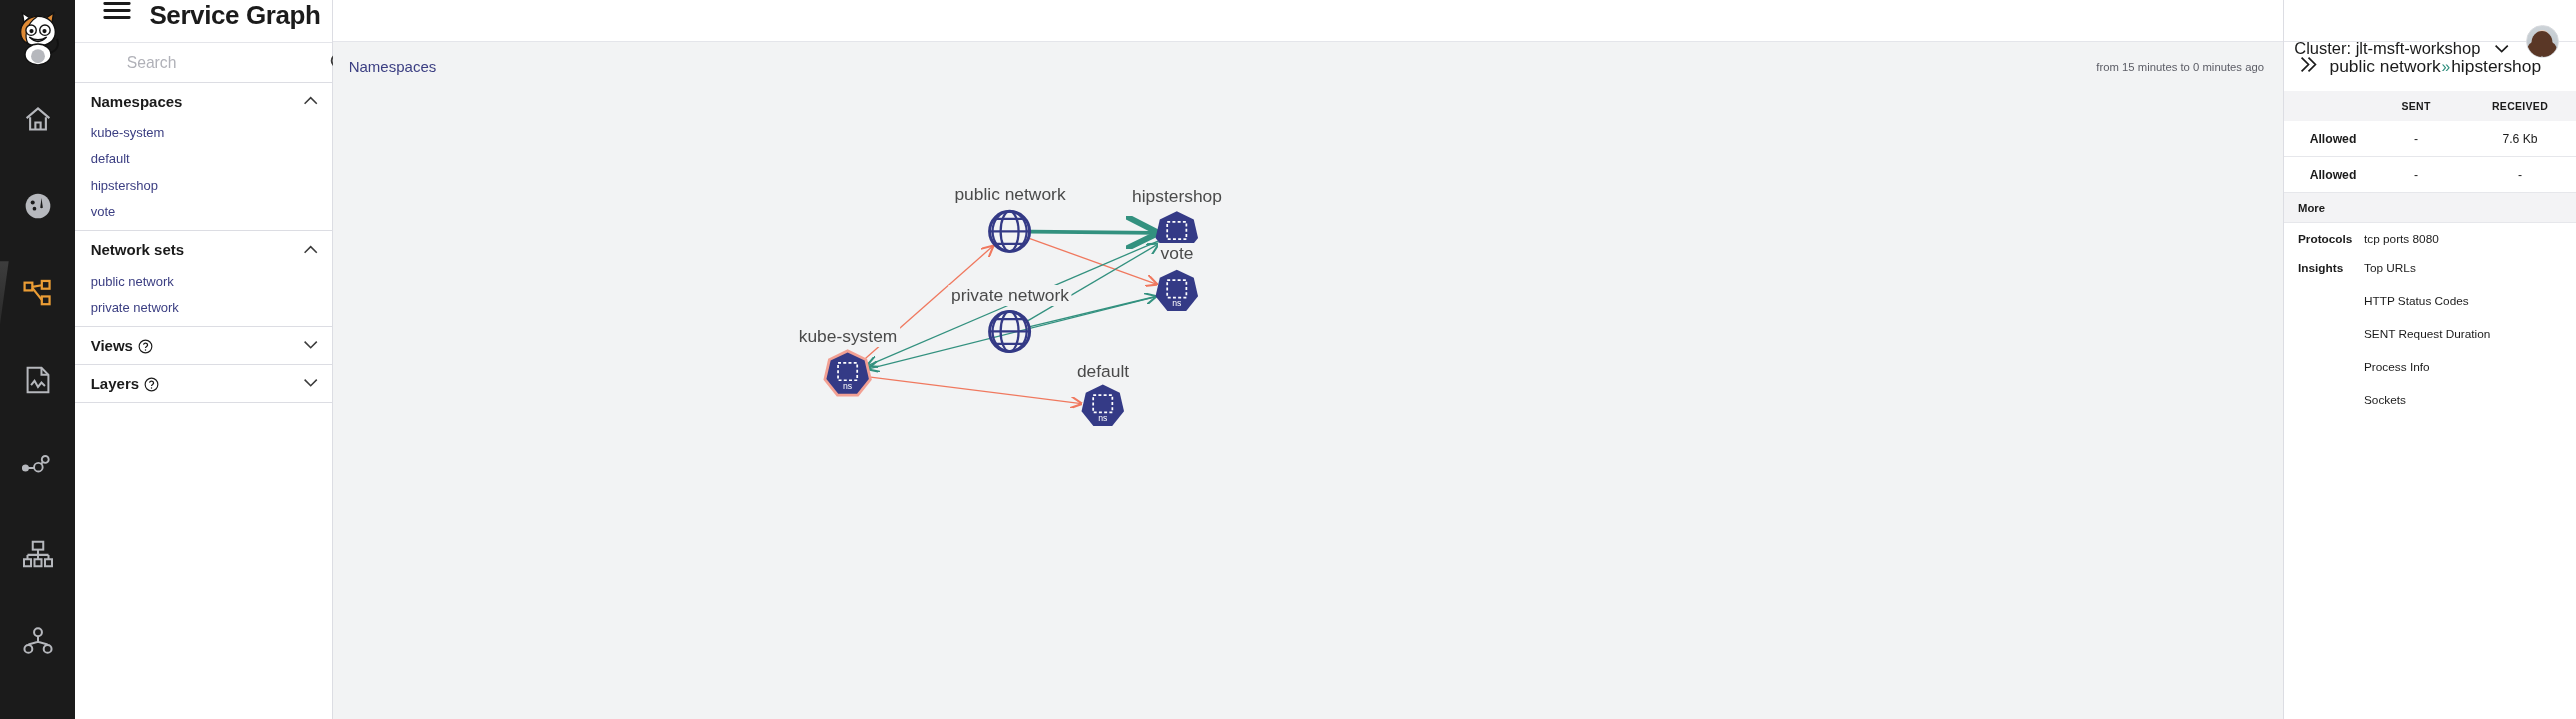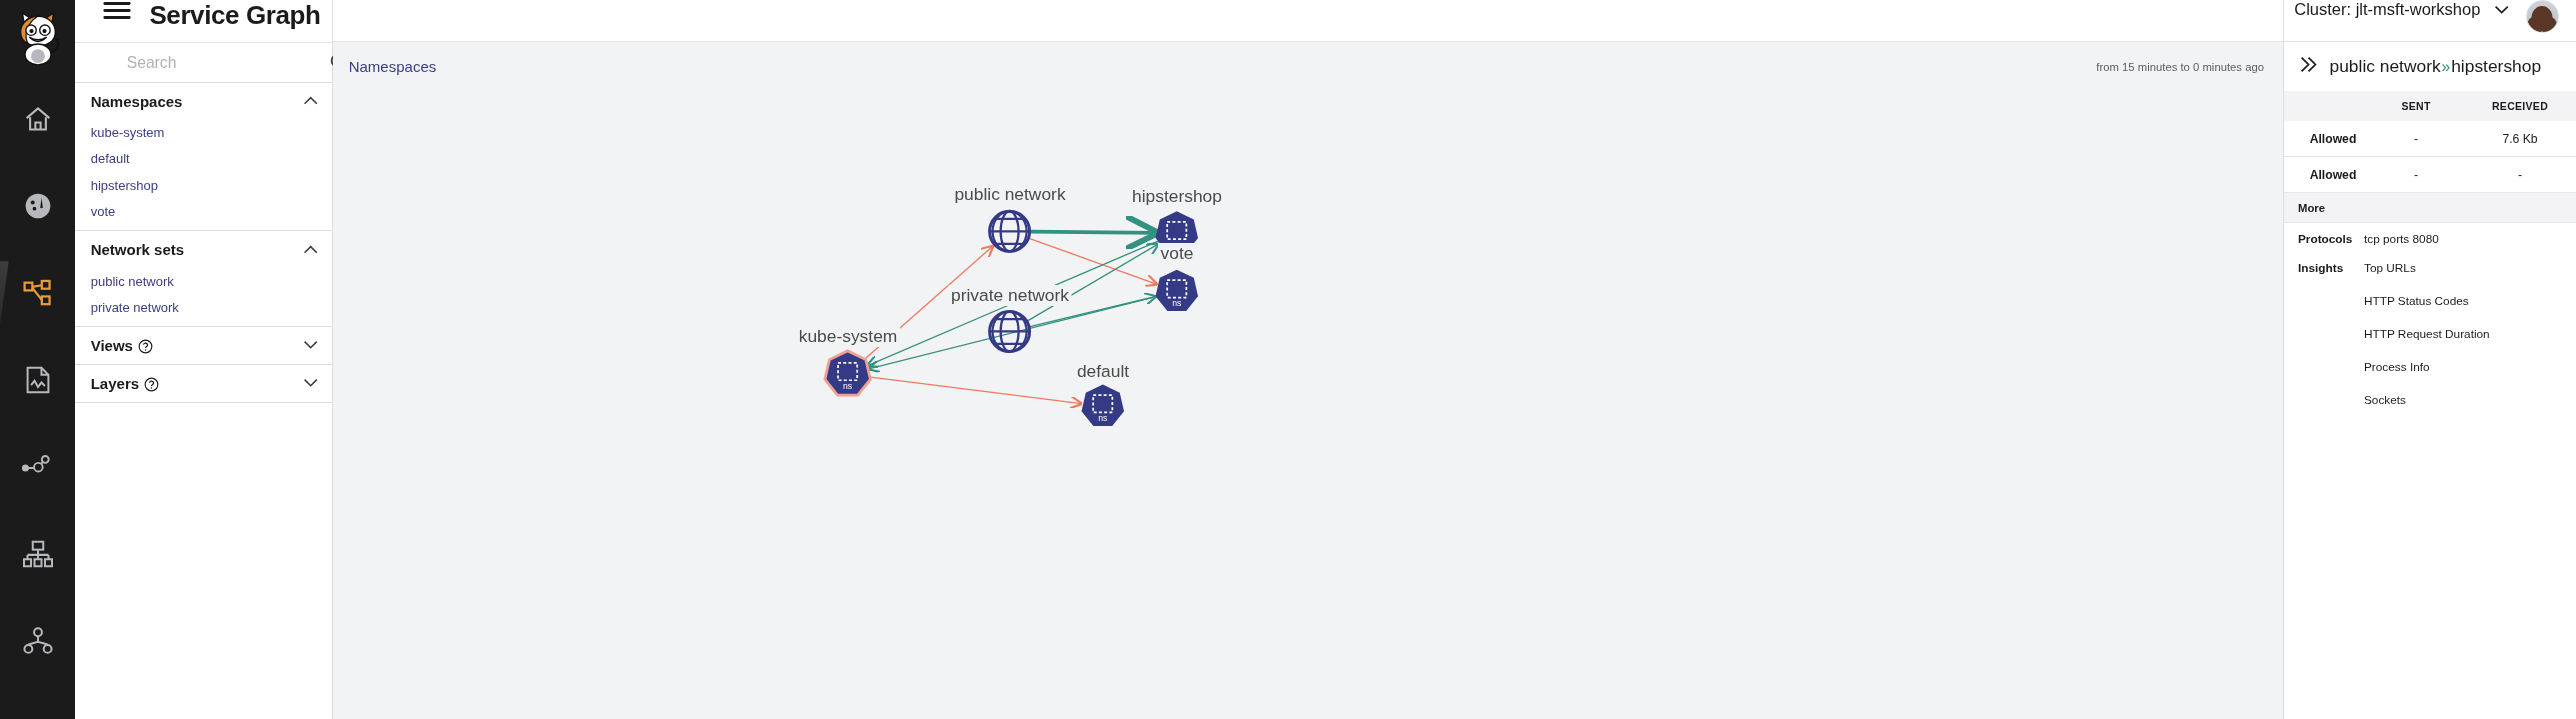--- a/index.html
+++ b/index.html
@@ -156,22 +156,22 @@
     overflow: hidden; position: relative; cursor: pointer;
     border: 0.9px solid #d8dade;
   }
   .avatar::after {
     content:""; position:absolute; left:50%; top:16%;
     width: 21px; height: 23.5px; transform: translateX(-50%);
     background:#5a3726; border-radius: 50% 50% 42% 42%;
     box-shadow: -7px 7.8px 0 -2.6px #5a3726, 7px 7.8px 0 -2.6px #5a3726;
   }
   .topbar-right {
-    position: absolute; right: 17.4px; top: 0; height: 42px;
-    display: flex; align-items: flex-start; gap: 15.7px;
+    position: absolute; right: 17.4px; top: 16px; height: 42px;
+    display: flex; align-items: flex-end; gap: 15.7px;
   }
   .cluster-sel {
     display: flex; align-items: center; gap: 12.2px;
     font-size: 16.5px; color: #1b1b1b; cursor: pointer;
   }
 </style>
 </head>
 <body>
 
 <div class="app">
@@ -459,21 +459,21 @@
     <div class="kv">
       <div class="k">Protocols</div>
       <div class="v">tcp ports 8080</div>
     </div>
 
     <div class="kv">
       <div class="k">Insights</div>
       <div class="v insight-list" id="insights-host">
           <div class="insight-item">Top URLs</div>
           <div class="insight-item">HTTP Status Codes</div>
-          <div class="insight-item">HTTP Request Duration</div>
+          <div class="insight-item">SENT Request Duration</div>
           <div class="insight-item">Process Info</div>
           <div class="insight-item">Sockets</div>
         </div>
     </div>
   </div>
 
 </div>
 
 
 </body></html>

